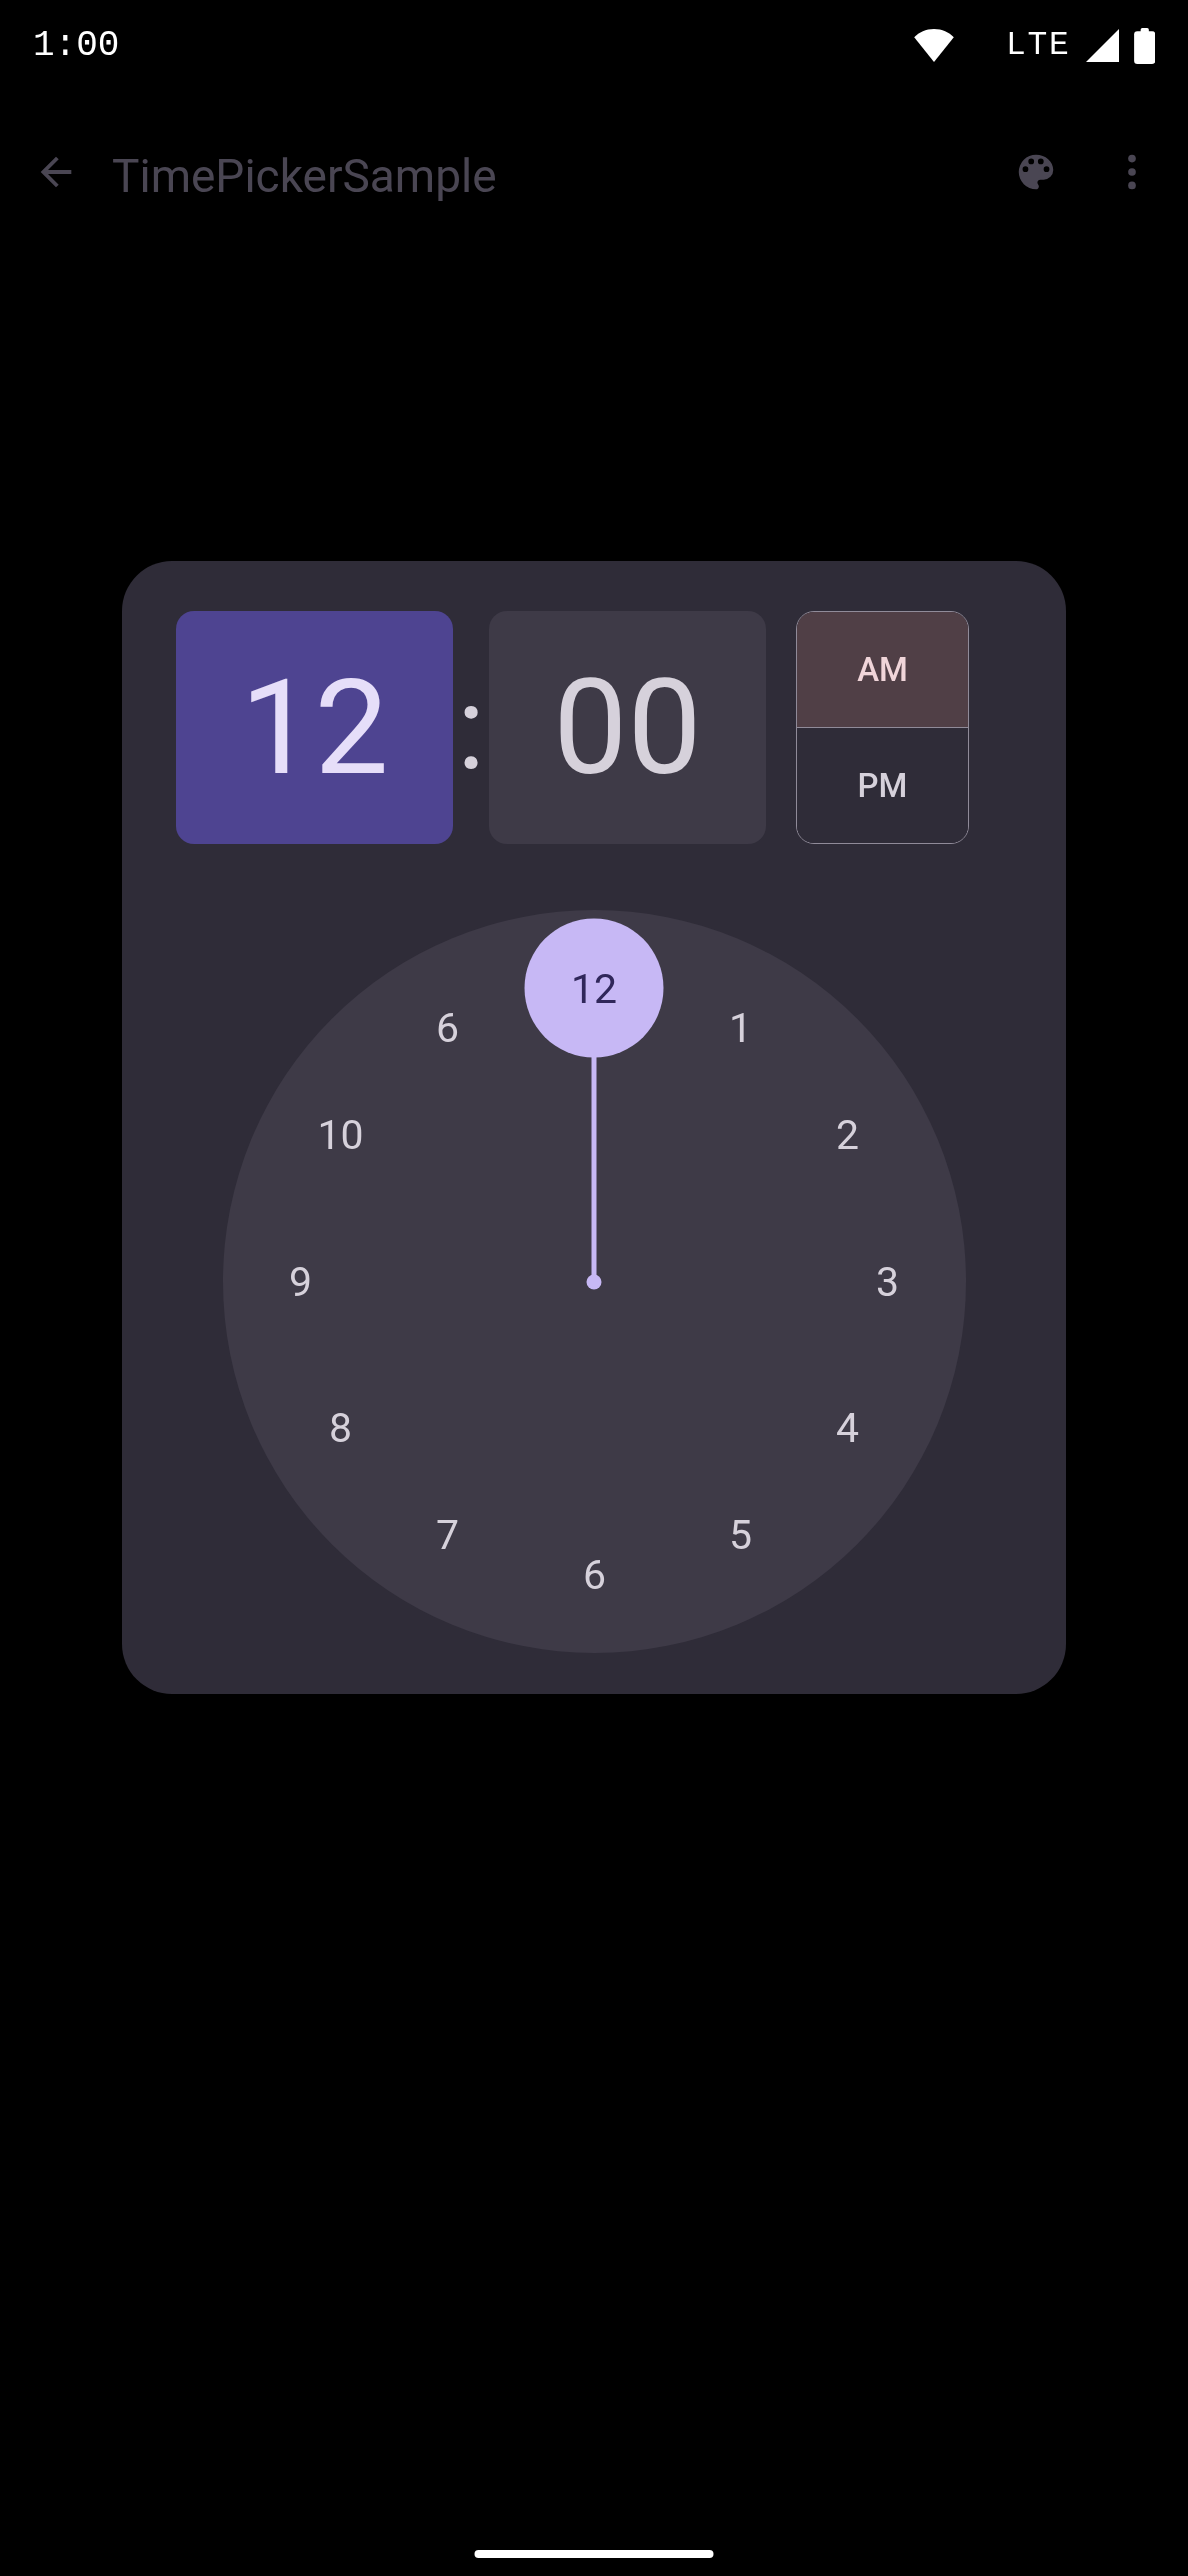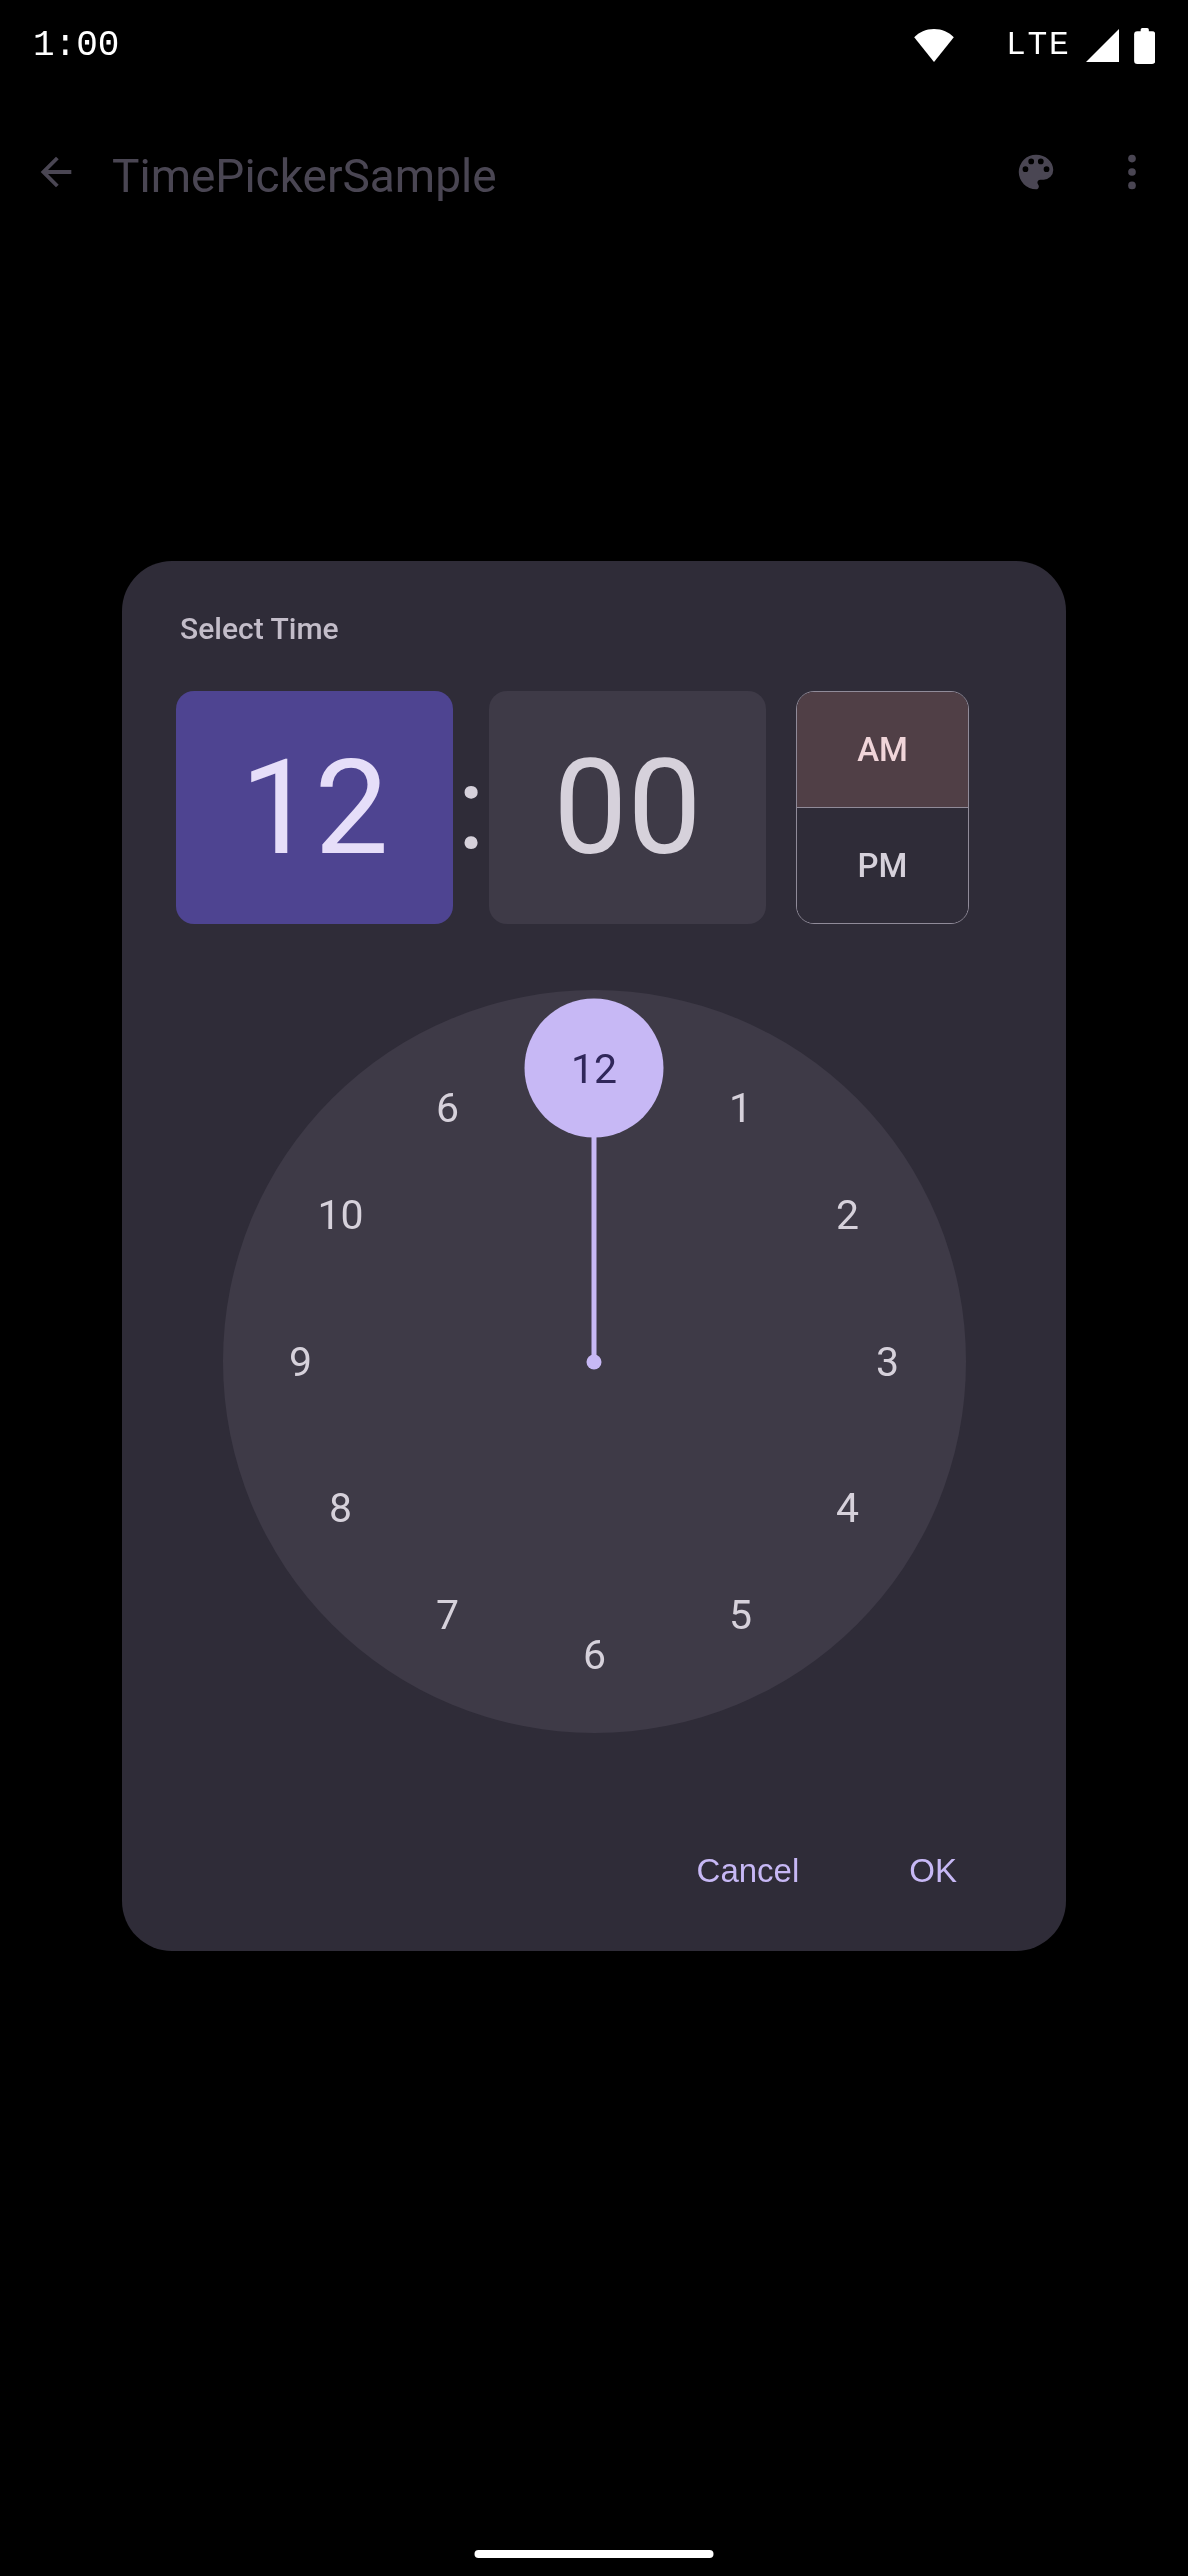--- a/index.html
+++ b/index.html
@@ -202,21 +202,20 @@
       </svg>
     <svg width="46" height="46" viewBox="0 0 24 24">
         <circle cx="12" cy="5" r="2"></circle>
         <circle cx="12" cy="12" r="2"></circle>
         <circle cx="12" cy="19" r="2"></circle>
       </svg>
   </span>
 </div>
 
 <div class="dialog">
-  <div class="dialog-title">Select Time</div>
 
   <div class="time-row">
     <div class="box hour-box">12</div>
     <div class="colon">:</div>
     <div class="box minute-box">00</div>
     <div class="ampm">
       <div class="am">AM</div>
       <div class="pm">PM</div>
     </div>
   </div>
@@ -234,20 +233,16 @@
         <div class="num" style="left: 518px; top: 625px;">5</div>
         <div class="num" style="left: 372px; top: 665px;">6</div>
         <div class="num" style="left: 225px; top: 625px;">7</div>
         <div class="num" style="left: 118px; top: 518px;">8</div>
         <div class="num" style="left: 78px; top: 372px;">9</div>
         <div class="num" style="left: 118px; top: 225px;">10</div>
         <div class="num" style="left: 225px; top: 118px;">6</div>
       </div>
   </div>
 
-  <div class="actions">
-    <button>Cancel</button>
-    <button>OK</button>
-  </div>
 </div>
 
 <div class="nav-handle"></div>
 
 
 </body></html>

